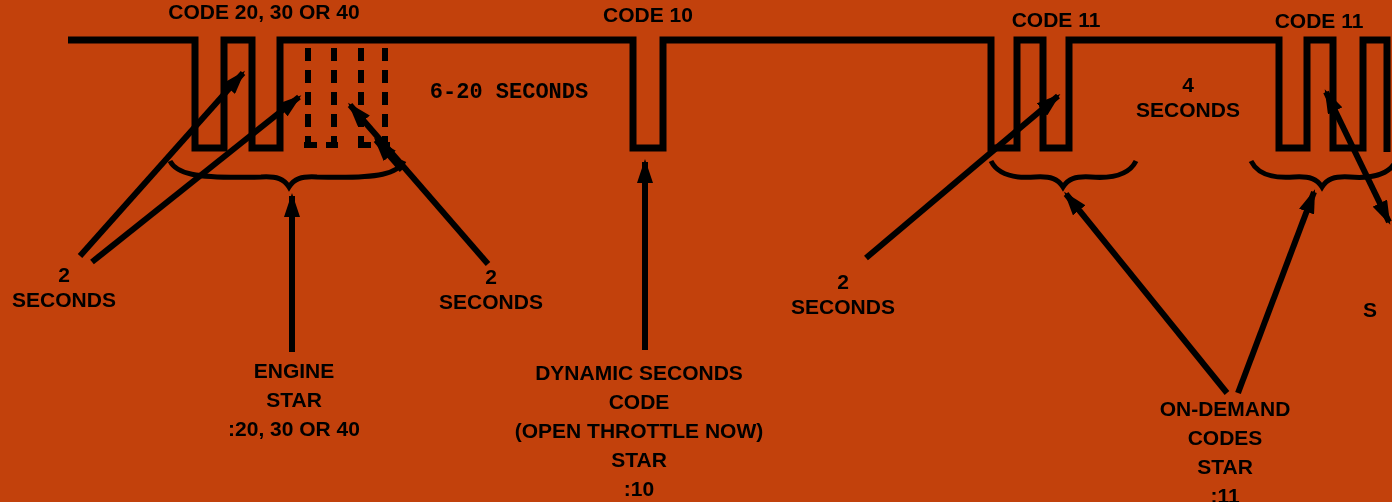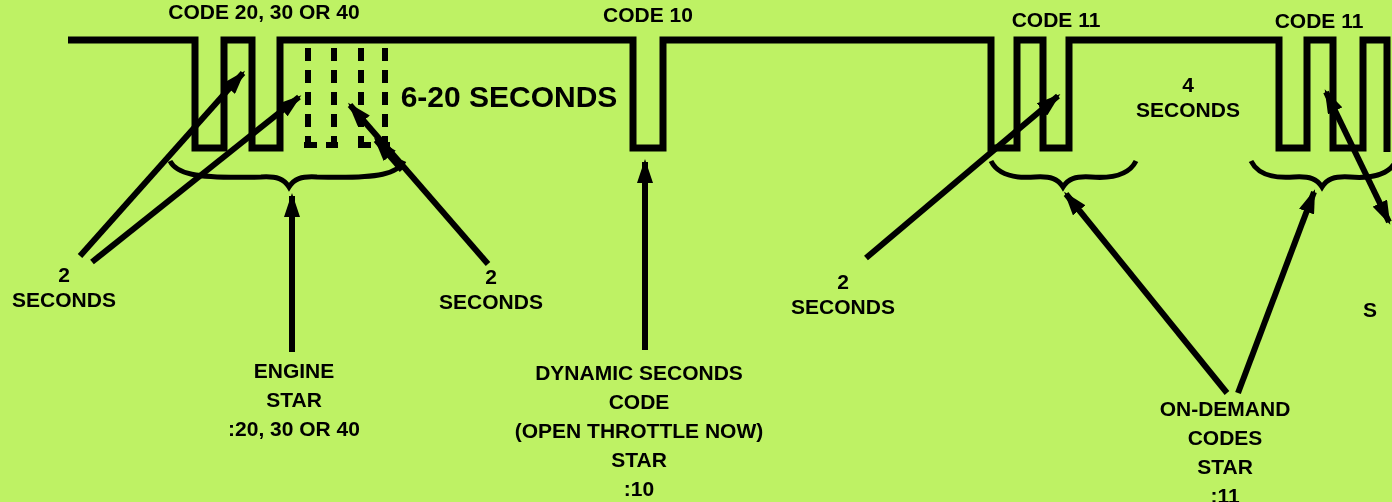--- a/index.html
+++ b/index.html
@@ -1,35 +1,35 @@
 <!DOCTYPE html>
 <html><head>
 <meta charset="utf-8">
 <style>
   html,body{margin:0;padding:0;background:#ffffff;}
   .canvas{
     position:relative;
     width:1392px;height:502px;
-    background:#bef264;
+    background:#c2410c;
     overflow:hidden;
     font-family:"Liberation Sans", sans-serif;
     color:#000;
   }
   .canvas svg{position:absolute;left:0;top:0;}
   .lbl{
     position:absolute;
     font-weight:700;
     font-size:21px;
     line-height:1.05;
     white-space:nowrap;
     transform:translateX(-50%);
     text-align:center;
     letter-spacing:0px;
   }
-  .lbl.big{font-size:30px;}
+  .lbl.big{font-size:22px;font-family:Liberation Mono, monospace;}
   .block{
     position:absolute;
     transform:translateX(-50%);
     text-align:center;
     font-weight:700;
     font-size:21px;
     white-space:nowrap;
   }
   .block .ln{line-height:29px;}
   .stack .ln{line-height:25px;}

